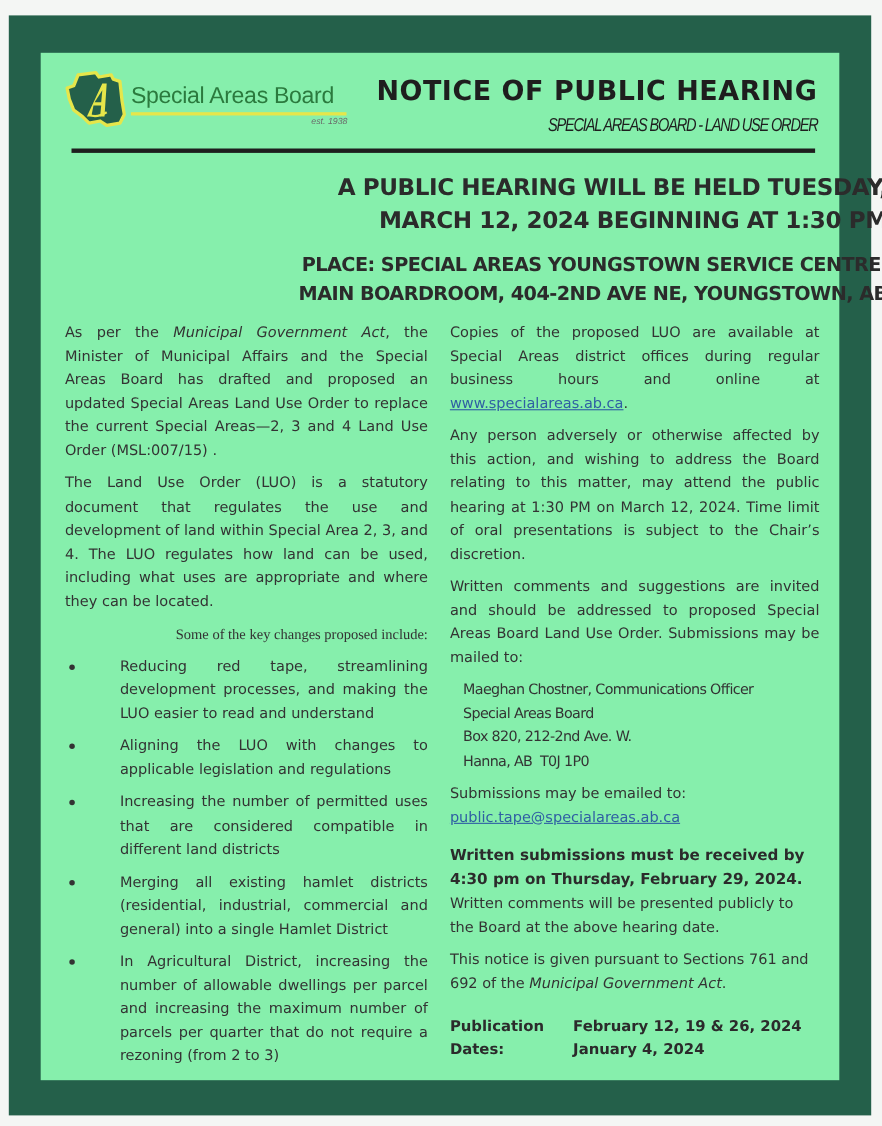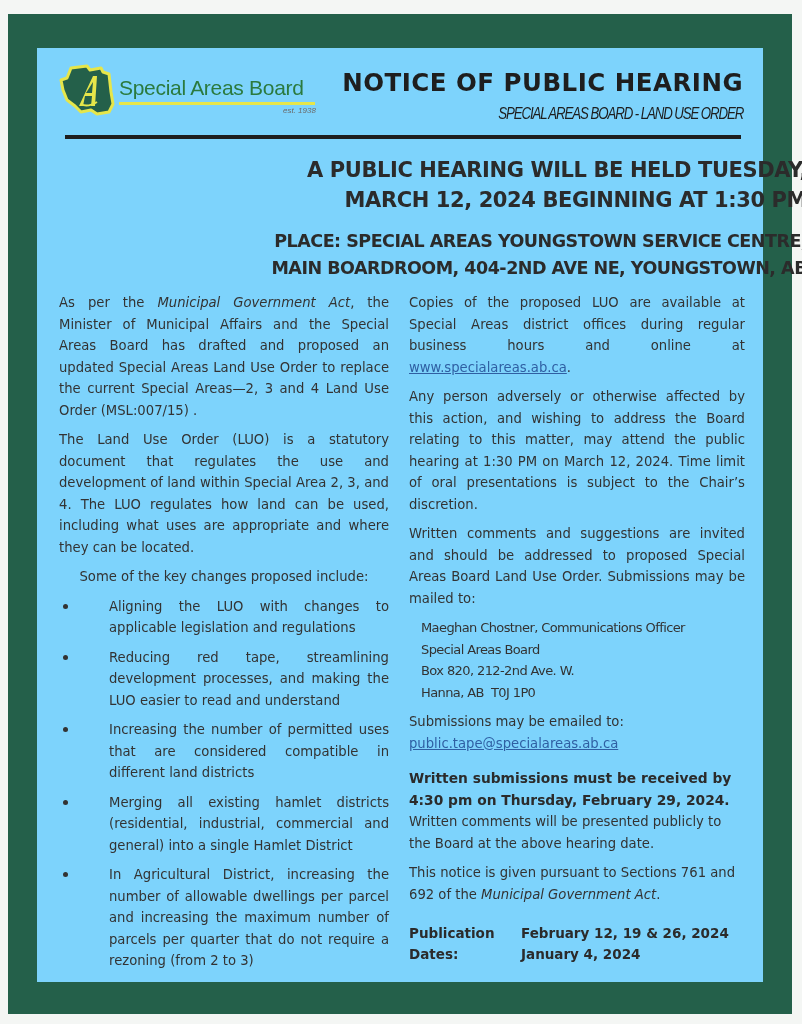--- a/index.html
+++ b/index.html
@@ -4,21 +4,21 @@
 <style>
   * { box-sizing: border-box; margin: 0; padding: 0; }
   html, body { width: 802px; height: 1024px; background: #f4f6f4; overflow: hidden; }
   body { font-family: "DejaVu Sans", sans-serif; color: #2b2b2b; }
   .frame {
     position: absolute; left: 8px; top: 14px; width: 784px; height: 1000px;
     background: #24604a;
   }
   .panel {
     position: absolute; left: 37px; top: 48px; width: 726px; height: 934px;
-    background: #7dd3fc;
+    background: #86efac;
   }
   
   .logo { position: absolute; left: 20px; top: 14px; width: 260px; height: 60px; }
   .logo svg { position: absolute; left: 0; top: 0; }
   .logo-text {
     position: absolute; left: 62px; top: 14px;
     font-family: "Liberation Sans", sans-serif; font-size: 21px; color: #2b7a3e;
     letter-spacing: -0.3px; white-space: nowrap;
   }
   .logo-underline { position: absolute; left: 62px; top: 40px; width: 196px; height: 3px; background: #e6e64a; }
@@ -98,24 +98,24 @@
     <div>MARCH 12, 2024 BEGINNING AT 1:30 PM</div>
   </div>
   <div class="headline h2">
     <div>PLACE: SPECIAL AREAS YOUNGSTOWN SERVICE CENTRE,</div>
     <div>MAIN BOARDROOM, 404-2ND AVE NE, YOUNGSTOWN, AB</div>
   </div>
 
   <div class="col left">
     <p class="para"><span>As per the </span><i>Municipal Government Act</i><span>, the Minister of Municipal Affairs and the Special Areas Board has drafted and proposed an updated Special Areas Land Use Order to replace the current Special Areas—2, 3 and 4 Land Use Order (MSL:007/15) .</span></p>
     <p class="para">The Land Use Order (LUO) is a statutory document that regulates the use and development of land within Special Area 2, 3, and 4. The LUO regulates how land can be used, including what uses are appropriate and where they can be located.</p>
-    <p class="para" style="text-align:center;">Some of the key changes proposed include:</p>
+    <p class="para" style="text-align:right;font-family:Liberation Serif, serif;">Some of the key changes proposed include:</p>
     <ul class="bullets">
+      <li class="bullet"><span class="bullet-dot"></span><span>Reducing red tape, streamlining development processes, and making the LUO easier to read and understand</span></li>
       <li class="bullet"><span class="bullet-dot"></span><span>Aligning the LUO with changes to applicable legislation and regulations</span></li>
-      <li class="bullet"><span class="bullet-dot"></span><span>Reducing red tape, streamlining development processes, and making the LUO easier to read and understand</span></li>
       <li class="bullet"><span class="bullet-dot"></span><span>Increasing the number of permitted uses that are considered compatible in different land districts</span></li>
       <li class="bullet"><span class="bullet-dot"></span><span>Merging all existing hamlet districts (residential, industrial, commercial and general) into a single Hamlet District</span></li>
       <li class="bullet"><span class="bullet-dot"></span><span>In Agricultural District, increasing the number of allowable dwellings per parcel and increasing the maximum number of parcels per quarter that do not require a rezoning (from 2 to 3)</span></li>
     </ul>
   </div>
 
   <div class="col right">
     <p class="para"><span>Copies of the proposed LUO are available at Special Areas district offices during regular business hours and online at </span><a class="link">www.specialareas.ab.ca</a><span>.</span></p>
     <p class="para">Any person adversely or otherwise affected by this action, and wishing to address the Board relating to this matter, may attend the public hearing at 1:30 PM on March 12, 2024. Time limit of oral presentations is subject to the Chair’s discretion.</p>
     <p class="para">Written comments and suggestions are invited and should be addressed to proposed Special Areas Board Land Use Order. Submissions may be mailed to:</p>

